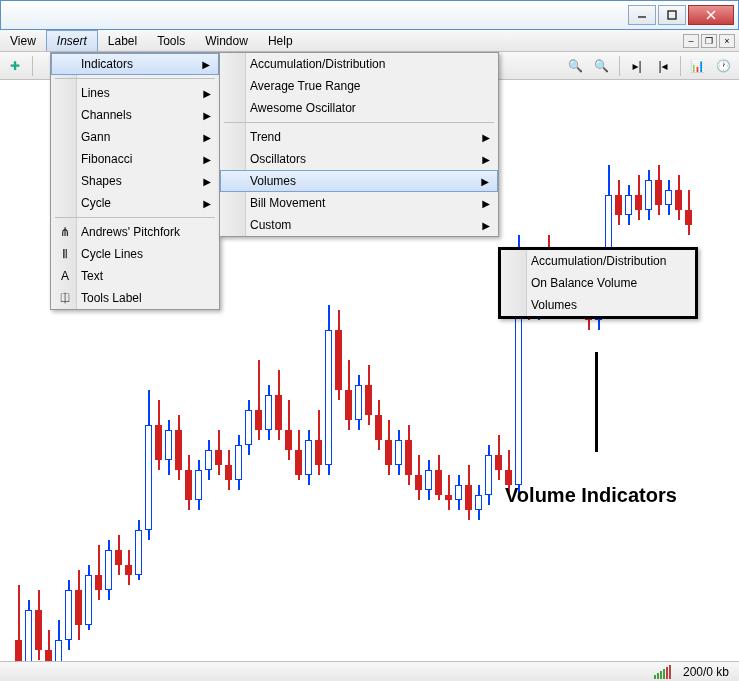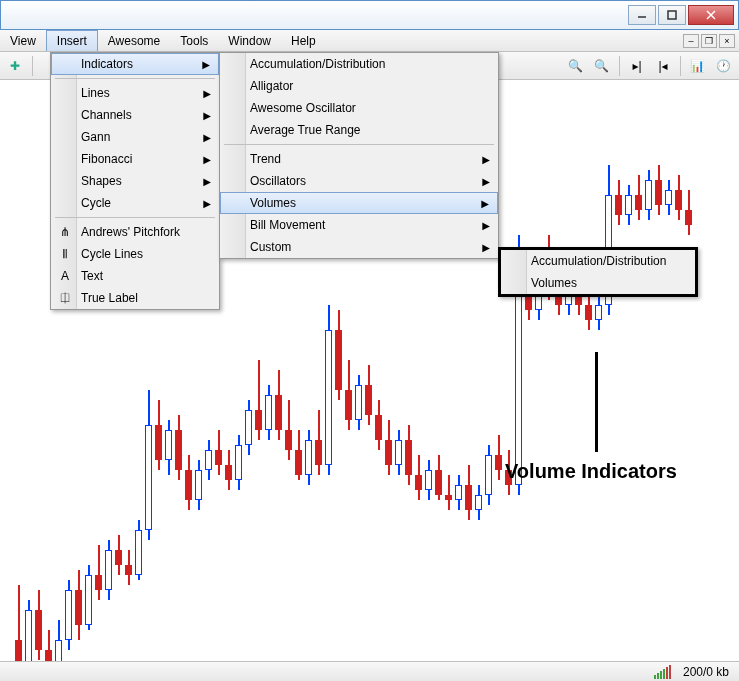--- a/index.html
+++ b/index.html
@@ -5,21 +5,21 @@
     * { box-sizing: border-box; margin: 0; padding: 0; font-family: 'Segoe UI', Tahoma, sans-serif; font-size: 12px; }
     body { width: 739px; height: 681px; background: #fff; overflow: hidden; position: relative; }
     
     .titlebar { height: 30px; background: linear-gradient(#fff, #e8f0f8); border: 1px solid #5a8fc8; display: flex; justify-content: flex-end; align-items: center; gap: 2px; padding-right: 4px; }
     .win-btn { width: 28px; height: 20px; border: 1px solid #8aa8c8; display: flex; align-items: center; justify-content: center; cursor: pointer; background: linear-gradient(#f8f8f8, #e0e8f0); }
     .win-btn.close { background: linear-gradient(#e89090, #c84040); border-color: #a03030; color: #fff; width: 46px; }
     .win-btn svg { width: 10px; height: 10px; }
     
     .menubar { height: 22px; background: linear-gradient(#f8f8f8, #e8e8e8); border-bottom: 1px solid #c0c0c0; display: flex; align-items: center; }
     .menubar-item { padding: 3px 10px; cursor: pointer; height: 100%; display: flex; align-items: center; }
-    .menubar-item.active { background: linear-gradient(#e8f0fc, #d0e0f4); border: 1px solid #7da2ce; border-bottom: none; }
+    .menubar-item.active { background: linear-gradient(#e8f0fc, #d0e0f4); border: 1px solid #7da2ce; border-bottom: none; font-style: italic; }
     .sub-controls { margin-left: auto; display: flex; gap: 2px; padding-right: 4px; }
     .sub-btn { width: 16px; height: 14px; border: 1px solid #aaa; background: #f0f0f0; display: flex; align-items: center; justify-content: center; cursor: pointer; font-size: 9px; }
     
     .toolbar { height: 28px; background: linear-gradient(#f8f8f8, #e8e8e8); border-bottom: 1px solid #c0c0c0; display: flex; align-items: center; padding: 0 4px; gap: 4px; }
     .tool-btn { width: 22px; height: 22px; border: 1px solid transparent; display: flex; align-items: center; justify-content: center; cursor: pointer; }
     .tool-sep { width: 1px; height: 20px; background: #c0c0c0; margin: 0 2px; }
     
     .chart-area { position: absolute; top: 80px; left: 0; right: 0; bottom: 20px; background: #fff; }
     .candlestick { position: absolute; }
     .candle-wick { position: absolute; width: 1px; left: 3px; }
@@ -66,21 +66,21 @@
       <svg viewBox="0 0 10 10">
         <line x1="1" y1="1" x2="9" y2="9" stroke="#fff" stroke-width="1.5"></line>
         <line x1="9" y1="1" x2="1" y2="9" stroke="#fff" stroke-width="1.5"></line>
       </svg>
     </div>
 </div>
 
 <div class="menubar">
   <div class="menubar-item">View</div>
   <div class="menubar-item active">Insert</div>
-  <div class="menubar-item">Awesome</div>
+  <div class="menubar-item">Label</div>
   <div class="menubar-item">Tools</div>
   <div class="menubar-item">Window</div>
   <div class="menubar-item">Help</div>
   <div class="sub-controls">
     <div class="sub-btn">–</div>
     <div class="sub-btn">❐</div>
     <div class="sub-btn">×</div>
   </div>
 </div>
 
@@ -427,39 +427,36 @@
     <div class="dropdown-item">
         <span class="dropdown-icon">⦀</span>
         <span>Cycle Lines</span>
       </div>
     <div class="dropdown-item">
         <span class="dropdown-icon">A</span>
         <span>Text</span>
       </div>
     <div class="dropdown-item">
         <span class="dropdown-icon">⎅</span>
-        <span>True Label</span>
+        <span>Tools Label</span>
       </div>
   </div>
 </div>
 
 <div class="dropdown" id="indicators-menu">
   <div class="dropdown-iconcol"></div>
   <div class="dropdown-content">
     <div class="dropdown-item">
         <span>Accumulation/Distribution</span>
       </div>
     <div class="dropdown-item">
-        <span>Alligator</span>
+        <span>Average True Range</span>
       </div>
     <div class="dropdown-item">
         <span>Awesome Oscillator</span>
-      </div>
-    <div class="dropdown-item">
-        <span>Average True Range</span>
       </div>
     <div class="dropdown-sep"></div>
     <div class="dropdown-item">
         <span>Trend</span>
         <span class="arrow">▶</span>
       </div>
     <div class="dropdown-item">
         <span>Oscillators</span>
         <span class="arrow">▶</span>
       </div>
@@ -478,27 +475,30 @@
   </div>
 </div>
 
 <div class="dropdown" id="volumes-menu">
   <div class="dropdown-iconcol"></div>
   <div class="dropdown-content">
     <div class="dropdown-item">
         <span>Accumulation/Distribution</span>
       </div>
     <div class="dropdown-item">
+        <span>On Balance Volume</span>
+      </div>
+    <div class="dropdown-item">
         <span>Volumes</span>
       </div>
   </div>
 </div>
 
 <div class="annotation-line" style="top:352px; left:595px; width:3px; height:100px;"></div>
-<div class="annotation" style="top:460px; left:505px;">Volume Indicators</div>
+<div class="annotation" style="top:484px; left:505px;">Volume Indicators</div>
 
 <div class="statusbar">
   <div class="conn-bars">
     <div class="conn-bar" style="height:4px"></div>
       <div class="conn-bar" style="height:6px"></div>
     <div class="conn-bar" style="height:8px"></div>
       <div class="conn-bar" style="height:10px"></div>
     <div class="conn-bar" style="height:12px;background:#c04040"></div>
       <div class="conn-bar" style="height:14px;background:#c04040"></div>
   </div>

